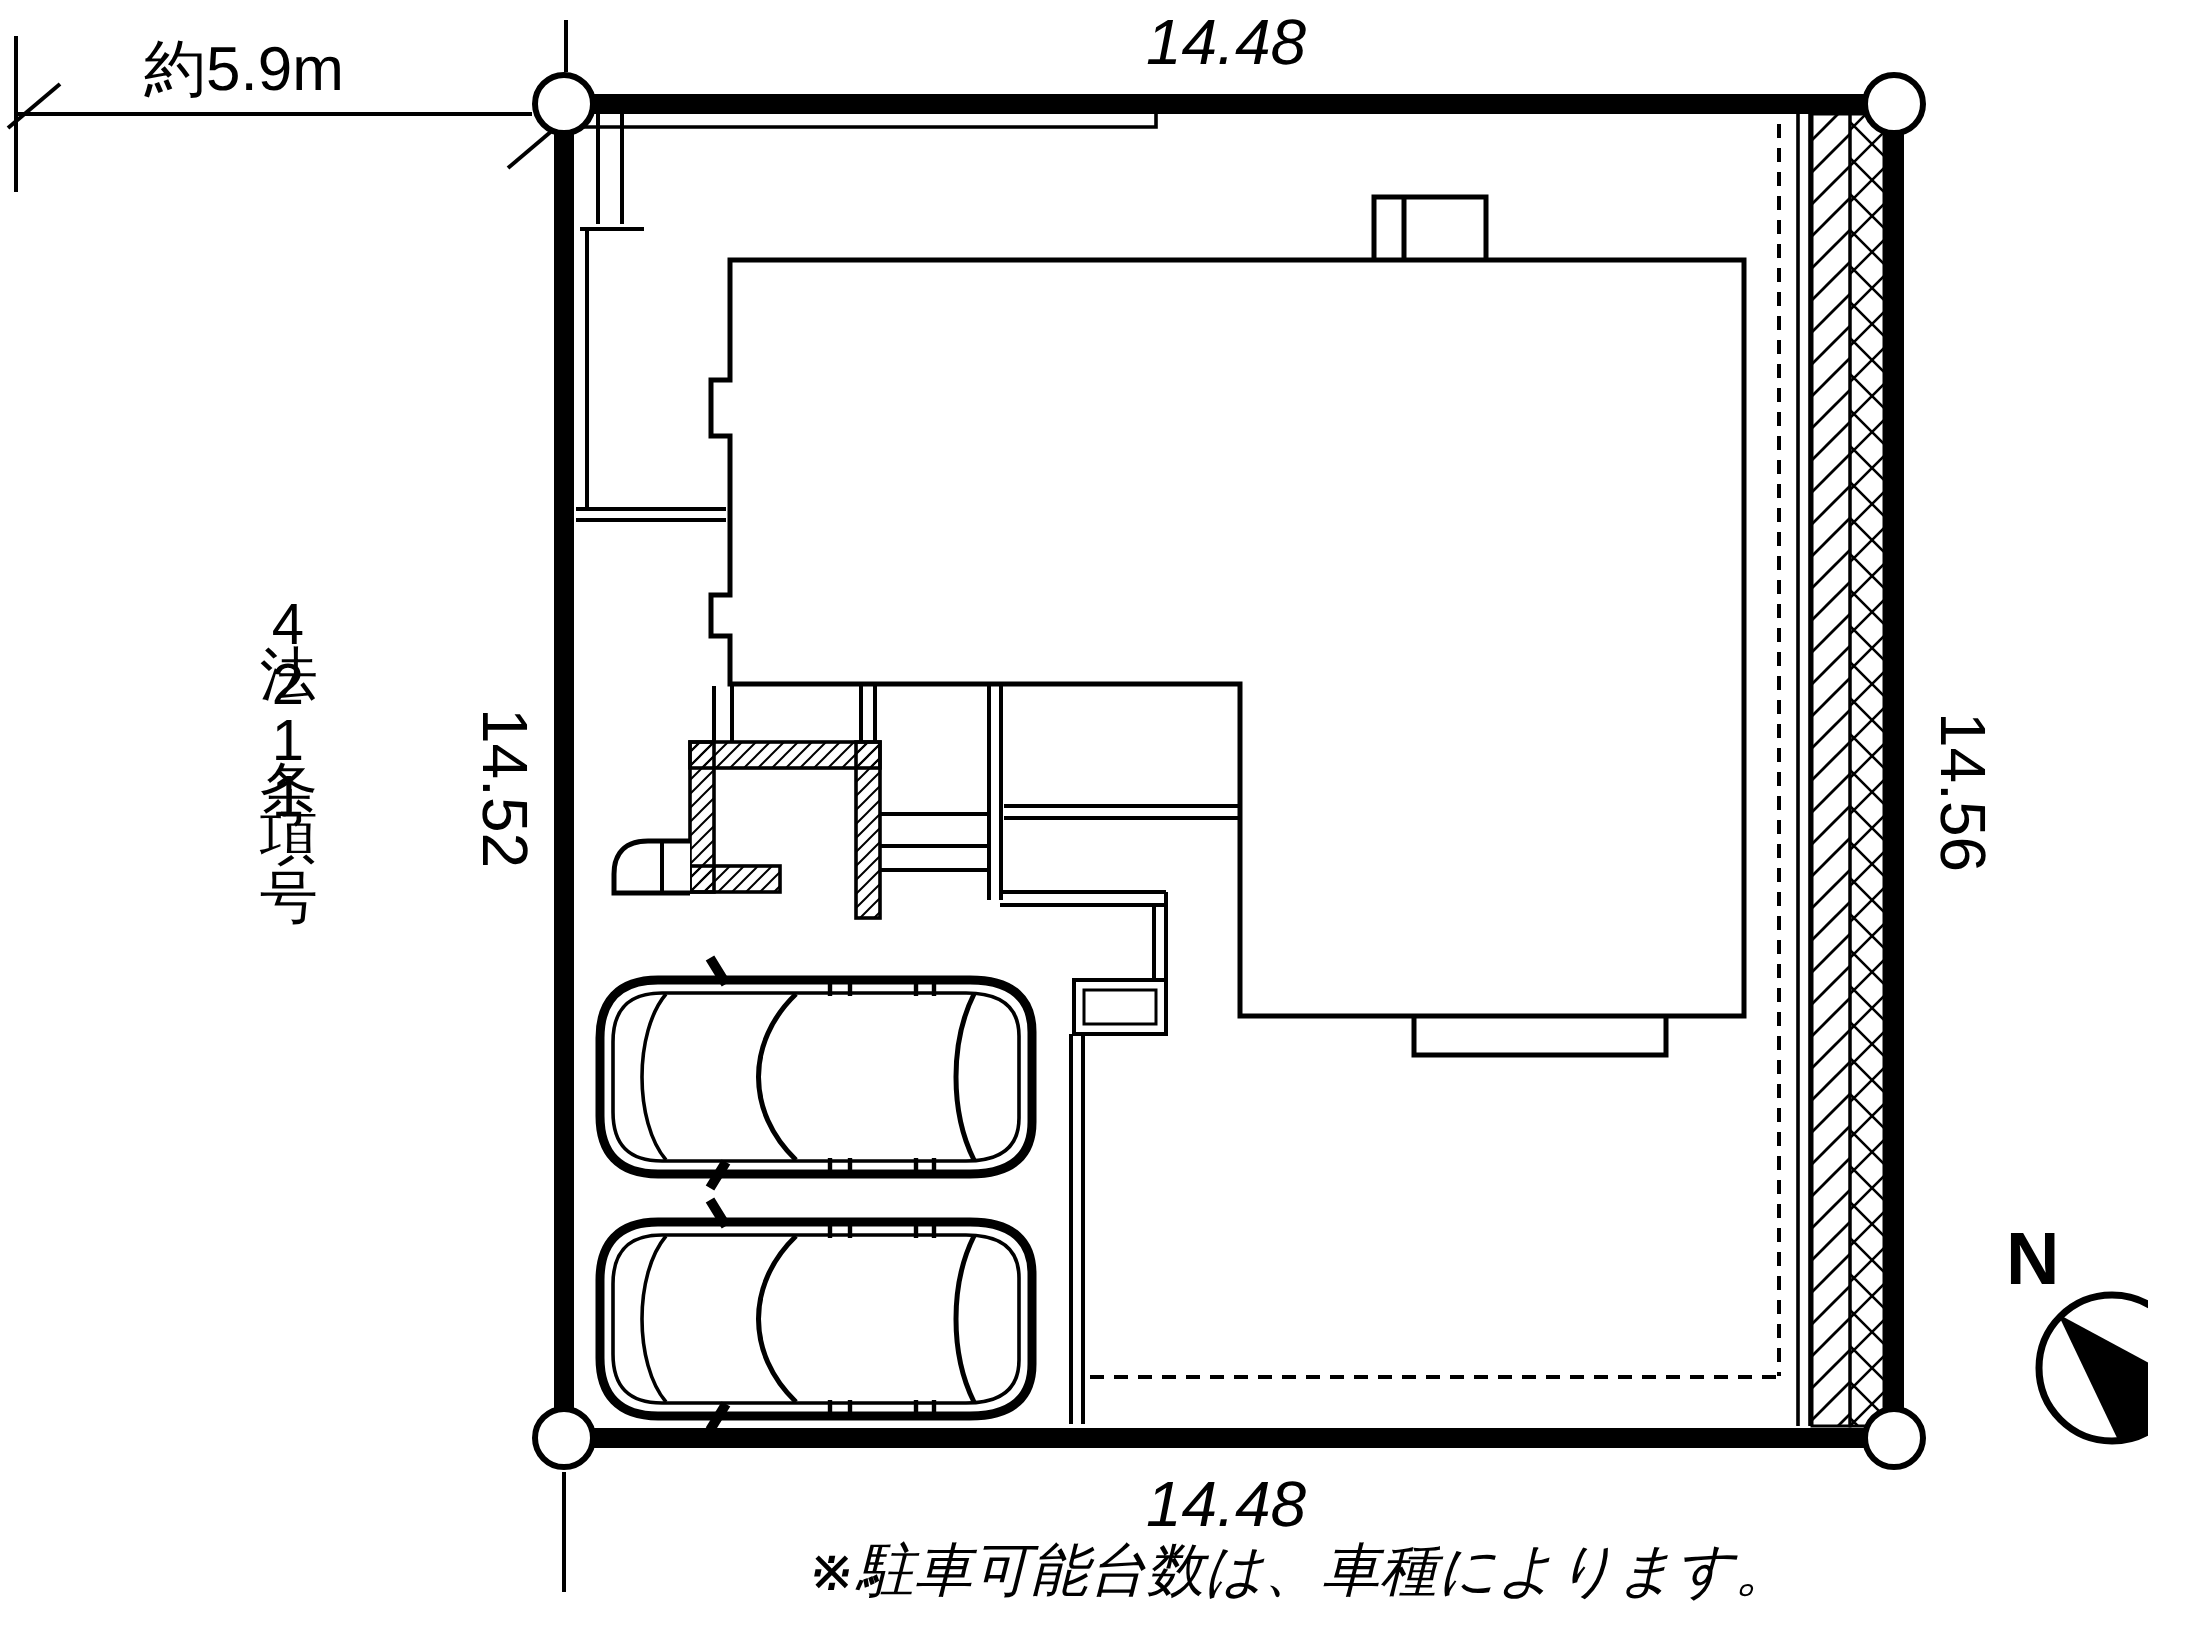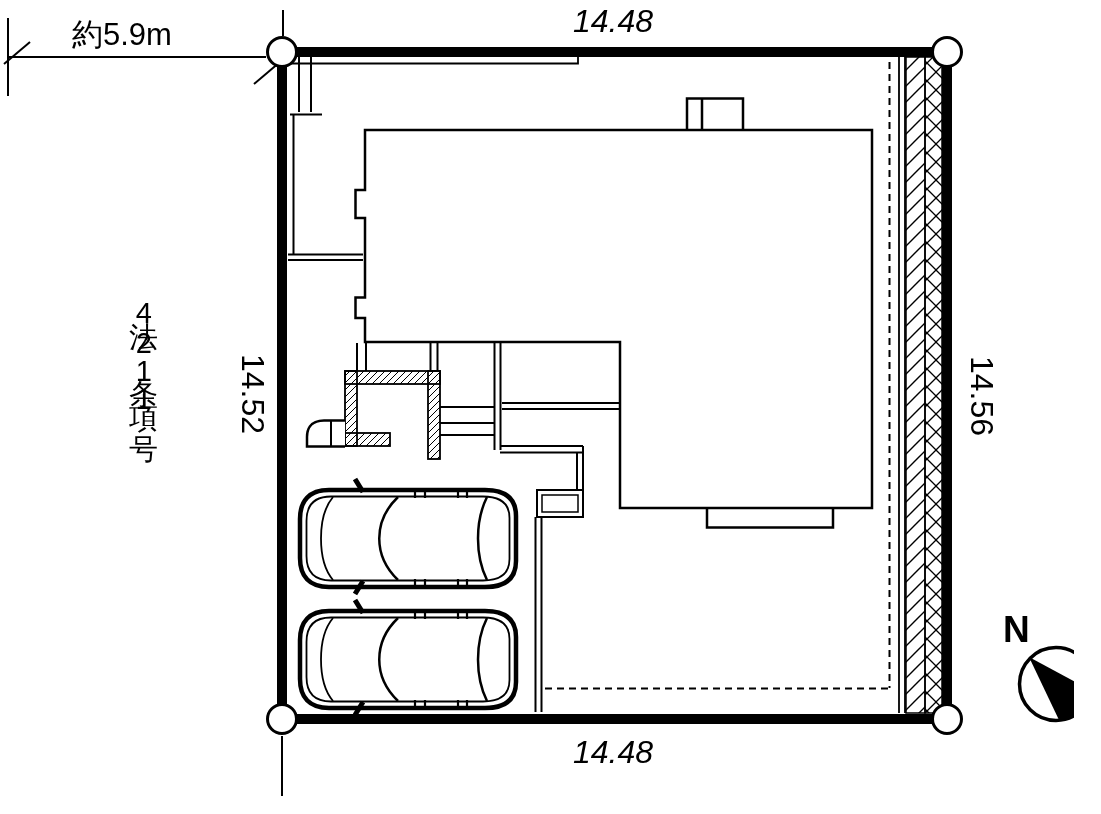--- a/index.html
+++ b/index.html
@@ -125,16 +125,17 @@
   <div class="lbl dim ctr" style="left:543px;top:4px;width:140px;">14.48</div>
 
   <div class="lbl dim rot" style="left:252px;top:394px;">14.52</div>
 
   <div class="lbl dim rot" style="left:981px;top:396px;">14.56</div>
 
   <div class="lbl dim ctr" style="left:543px;top:735px;width:140px;">14.48</div>
 
   <div class="lbl vtext" style="left:127px;top:299px;">法42条1項1号</div>
 
+  <div class="lbl footnote ctr" style="left:398px;top:771px;width:504px;">※駐車可能台数は、車種によります。</div>
 
   <div class="lbl north" style="left:1003px;top:610px;">N</div>
 
 </div>
 
 </body></html>

